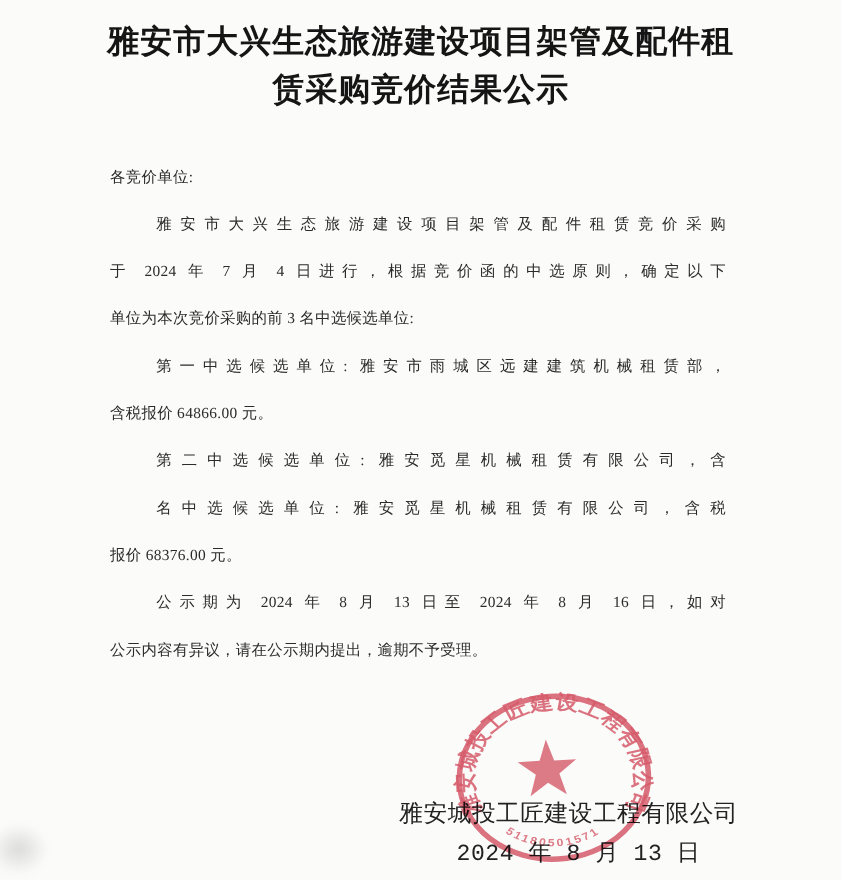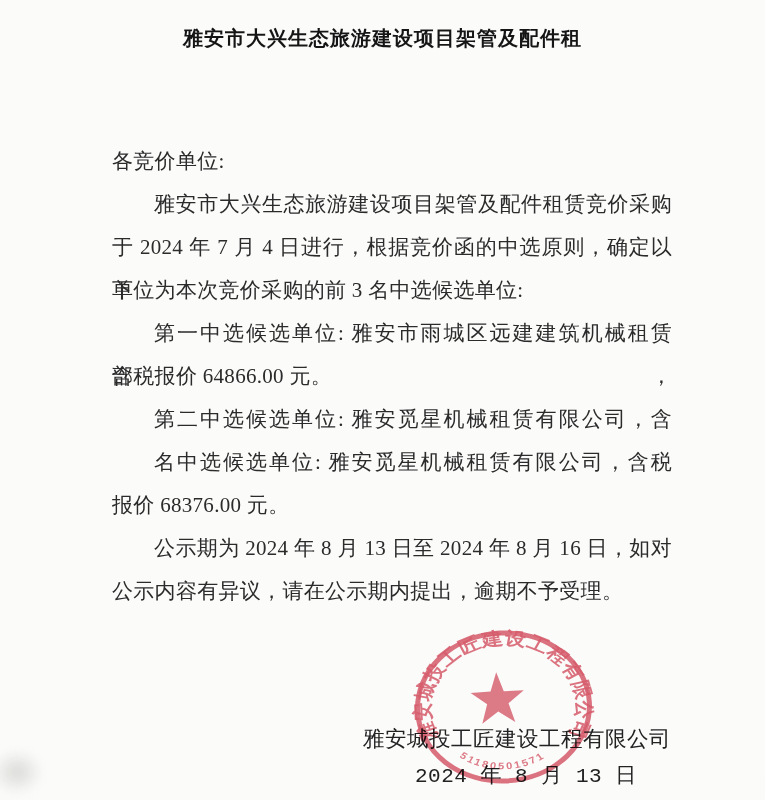--- a/index.html
+++ b/index.html
@@ -10,27 +10,27 @@
       radial-gradient(ellipse 120% 100% at 50% 40%, #fbfbfa 70%, #f4f4f2 100%);
     overflow:hidden;
     font-family:"Liberation Serif","DejaVu Serif",serif;
     color:#262626;
   }
   .title{
     position:absolute;top:16px;left:0;width:100%;
     text-align:center;
     font-family:"Liberation Sans","DejaVu Sans",sans-serif;
     font-weight:700;
-    font-size:20px;line-height:44px;
+    font-size:29px;line-height:44px;
     letter-spacing:1px;
     color:#151515;
   }
   .body-text{
-    position:absolute;left:112px;top:140px;width:560px;
-    font-size:21px;
+    position:absolute;left:100px;top:140px;width:560px;
+    font-size:14px;
     color:#2b2b2b;
   }
   .line{
     height:43px;line-height:43px;
     letter-spacing:0.3px;
   }
   .indent{text-indent:42px;}
   .fill{text-align:justify;text-align-last:justify;}
   .sig-company{
     position:absolute;left:363px;top:724px;
@@ -59,20 +59,21 @@
     filter:blur(4px);
   }
 </style>
 </head>
 <body>
 
 <div class="page">
 
   <div class="title">
     <div>雅安市大兴生态旅游建设项目架管及配件租</div>
+    <div>赁采购竞价结果公示</div>
   </div>
 
   <div class="body-text">
     <div class="line">各竞价单位:</div>
     <div class="line indent fill">雅安市大兴生态旅游建设项目架管及配件租赁竞价采购</div>
     <div class="line fill">于 2024 年 7 月 4 日进行，根据竞价函的中选原则，确定以下</div>
     <div class="line">单位为本次竞价采购的前 3 名中选候选单位:</div>
     <div class="line indent fill">第一中选候选单位: 雅安市雨城区远建建筑机械租赁部，</div>
     <div class="line">含税报价 64866.00 元。</div>
     <div class="line indent fill">第二中选候选单位: 雅安觅星机械租赁有限公司，含</div>

